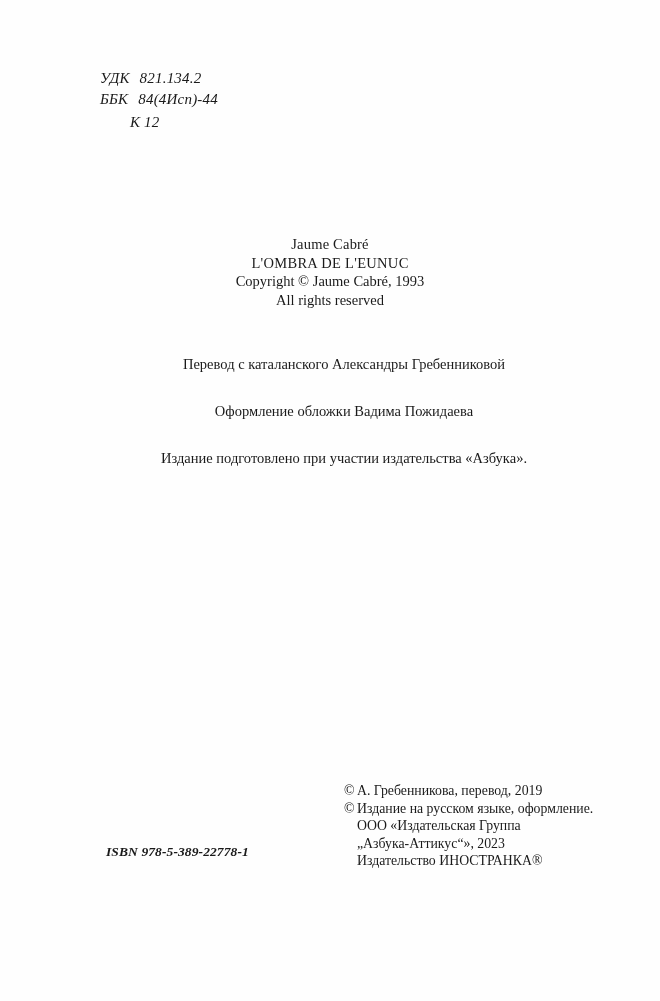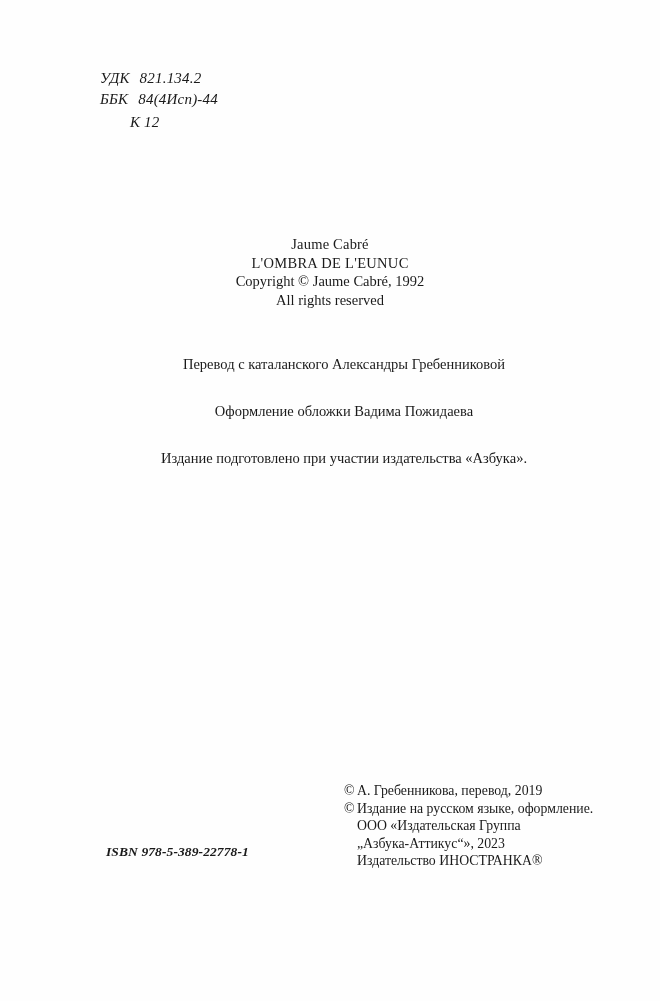--- a/index.html
+++ b/index.html
@@ -126,21 +126,21 @@
 
   <div class="classification">
     <div class="line line-udk"><span class="code-label">УДК</span><span class="code-value">821.134.2</span></div>
     <div class="line line-bbk"><span class="code-label">ББК</span><span class="code-value">84(4Исп)-44</span></div>
     <div class="line line-k">К 12</div>
   </div>
 
   <div class="orig-block">
     <div class="author">Jaume Cabré</div>
     <div class="orig-title">L'OMBRA DE L'EUNUC</div>
-    <div class="orig-copyright">Copyright © Jaume Cabré, 1992</div>
+    <div class="orig-copyright">Copyright © Jaume Cabré, 1993</div>
     <div class="orig-reserved">All rights reserved</div>
   </div>
 
   <div class="credits">
     <div class="credit-line">Перевод с каталанского Александры Гребенниковой</div>
     <div class="credit-line">Оформление обложки Вадима Пожидаева</div>
     <div class="credit-line">Издание подготовлено при участии издательства «Азбука».</div>
   </div>
 
   <div class="rights">

